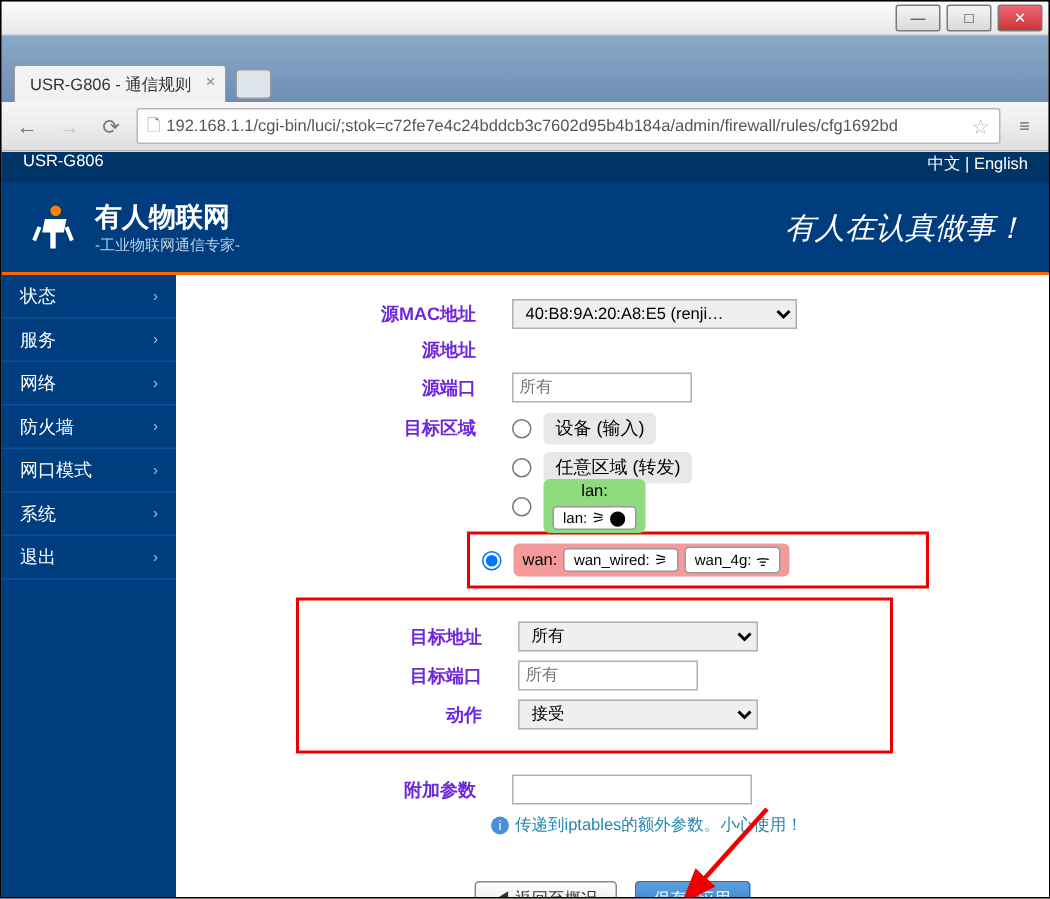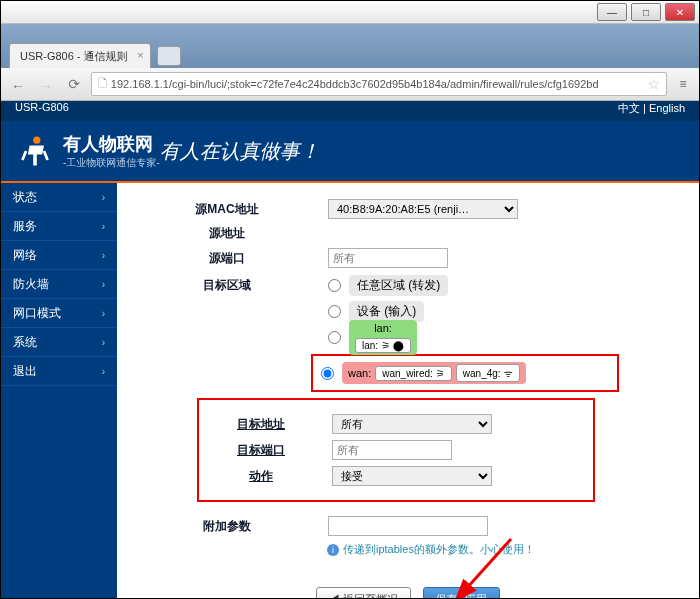--- a/index.html
+++ b/index.html
@@ -22,48 +22,48 @@
 .nav-arrow{width:22px;height:22px;border-radius:3px;display:flex;align-items:center;justify-content:center;color:#777;font-size:14px;}
 .addr{flex:1;height:22px;background:#fff;border:1px solid #b8b8b8;border-radius:2px;display:flex;align-items:center;padding:0 6px;font-size:11px;color:#555;overflow:hidden;white-space:nowrap;}
 .addr .doc{color:#888;margin-right:4px;font-size:11px;}
 .star{color:#bbb;font-size:14px;margin-left:auto;}
 .menu-btn{width:20px;height:20px;display:flex;align-items:center;justify-content:center;color:#666;}
 
 
 .page{flex:1;overflow:auto;background:#fff;position:relative;}
 
 .topbar{height:20px;background:#003466;color:#fff;font-size:11px;display:flex;align-items:flex-start;padding:0 14px;justify-content:space-between;}
-.header{height:60px;background:#003d7e;display:flex;align-items:center;padding:0 16px;border-bottom:2px solid #ff6600;}
+.header{height:60px;background:#003d7e;display:flex;align-items:center;padding:0 16px;justify-content:space-between;border-bottom:2px solid #ff6600;}
 .brand{display:flex;align-items:center;gap:10px;}
 .logo{width:36px;height:36px;}
 .brand-text .cn{color:#fff;font-size:18px;font-weight:bold;}
 .brand-text .en{color:#b8d0e8;font-size:10px;}
 .slogan{color:#fff;font-size:20px;font-style:italic;font-family:KaiTi,serif;}
 
 .body{display:flex;min-height:420px;}
 .sidebar{width:116px;background:#003d7e;padding-top:0;}
 .sidebar-item{height:28px;border-bottom:1px solid #0a5099;color:#fff;display:flex;align-items:center;padding:0 12px;font-size:12px;cursor:pointer;justify-content:space-between;}
 .sidebar-item .chev{color:#9cc;font-size:10px;}
 
 .content{flex:1;padding:10px 20px 20px 20px;}
 .row{display:flex;align-items:center;margin:6px 0;}
-.label{width:180px;text-align:center;padding-right:11px;color:#0f172a;font-weight:bold;font-size:12px;}
+.label{width:180px;text-align:right;padding-right:24px;color:#6d28d9;font-weight:bold;font-size:12px;}
 select,input.txt{height:20px;border:1px solid #b0b0b0;font-size:11px;padding:0 4px;box-sizing:border-box;}
 select{width:190px;background:#efefef;}
 input.txt{width:120px;background:#fff;color:#aaa;}
 .radio-col{display:flex;flex-direction:column;gap:4px;}
 .radio-row{display:flex;align-items:center;gap:8px;height:22px;}
 .radio-row input{margin:0;}
 .zone{border-radius:4px;padding:2px 6px;font-size:11px;display:inline-flex;align-items:center;gap:4px;}
 .zone.lan{background:#8fdc7f;flex-direction:column;}
 .zone.wan{background:#f59a9a;}
 .iface{background:#fff;border:1px solid #999;border-radius:3px;padding:1px 6px;font-size:10px;display:inline-flex;align-items:center;gap:3px;}
 .redbox1{border:2px solid #e00;padding:6px 2px;margin-left:174px;width:300px;}
 .redbox2{border:2px solid #e00;padding:8px 2px 8px 2px;margin-left:60px;margin-top:6px;width:390px;}
-.redbox2 .label{width:120px;text-decoration:underline;}
+.redbox2 .label{width:120px;}
 .redbox2 select{width:160px;}
 .hint{color:#28a;font-size:11px;margin-left:190px;margin-top:4px;}
 .hint .i{display:inline-block;width:12px;height:12px;border-radius:50%;background:#4a90d9;color:#fff;text-align:center;line-height:12px;font-size:9px;margin-right:4px;}
 .buttons{text-align:center;margin-top:30px;}
 .btn{display:inline-block;height:22px;line-height:22px;padding:0 12px;border:1px solid #8a8a8a;border-radius:3px;font-size:11px;background:linear-gradient(#fefefe,#e2e2e2);color:#333;margin:0 4px;}
 .btn.primary{background:linear-gradient(#5aa0e0,#2d78c8);color:#fff;border-color:#2d6aa8;}
 
 
 .arrow{position:absolute;left:460px;top:428px;pointer-events:none;}
 .arrow svg{overflow:visible;}
@@ -170,25 +170,25 @@
         <div class="row">
           <div class="label">源端口</div>
           <input class="txt" placeholder="所有" style="">
         </div>
 
         <div class="row" style="align-items:flex-start;">
           <div class="label" style="padding-top:3px;">目标区域</div>
           <div class="radio-col">
             <div class="radio-row">
               <input type="radio" style="">
-              <span style="background:#e8e8e8;border-radius:4px;padding:2px 8px;">任意区域 (转发)</span>
+              <span style="background:#e8e8e8;border-radius:4px;padding:2px 8px;">设备 (输入)</span>
             </div>
             <div class="radio-row">
               <input type="radio" style="">
-              <span style="background:#e8e8e8;border-radius:4px;padding:2px 8px;">设备 (输入)</span>
+              <span style="background:#e8e8e8;border-radius:4px;padding:2px 8px;">任意区域 (转发)</span>
             </div>
             <div class="radio-row">
               <input type="radio" style="">
               <span class="zone lan">
                 <span>lan:</span>
                 <span class="iface"><span>lan: </span>⚞ ⬤</span>
               </span>
             </div>
           </div>
         </div>

